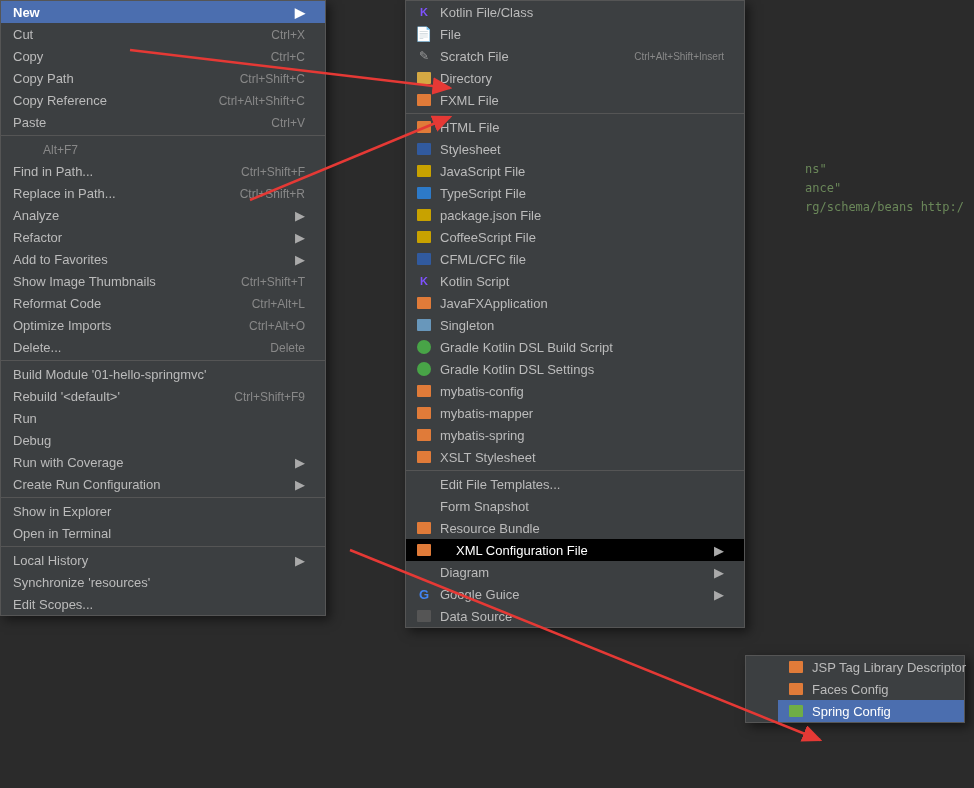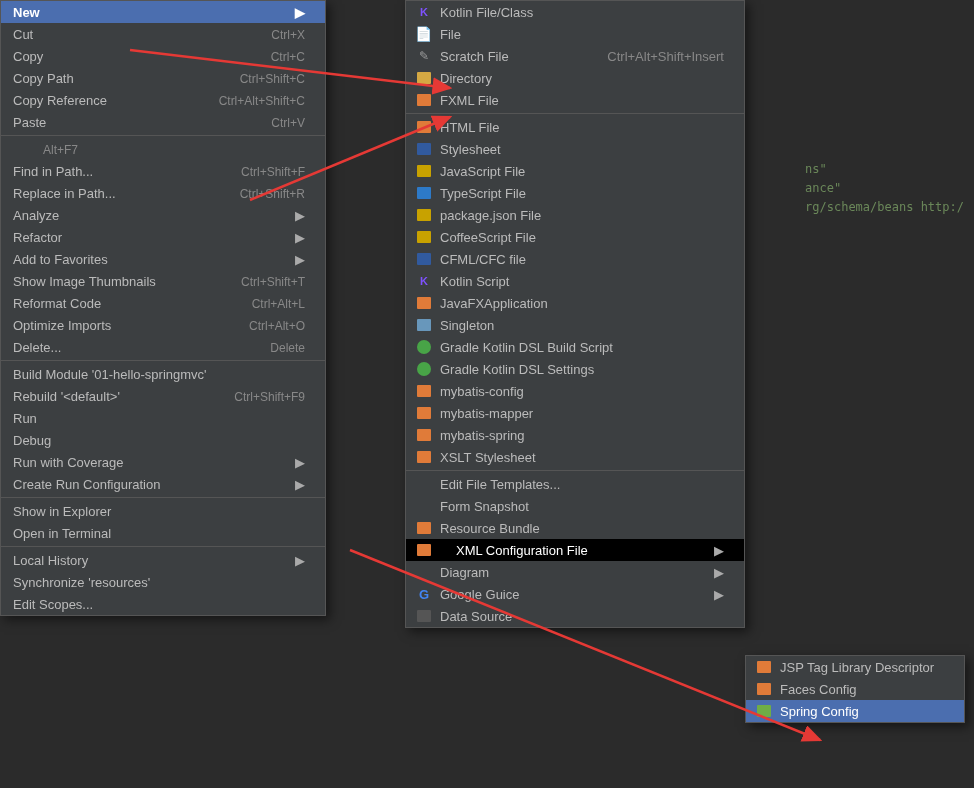--- a/index.html
+++ b/index.html
@@ -125,21 +125,21 @@
       align-items: center;
       justify-content: center;
       margin-right: 6px;
       flex-shrink: 0;
     }
     .submenu-item .item-label {
       flex: 1;
     }
     .submenu-item .shortcut {
       color: #888888;
-      font-size: 13px;
+      font-size: 10px;
       margin-left: 10px;
     }
     .submenu-item .arrow {
       margin-left: 8px;
       color: #aaaaaa;
     }
     .submenu-separator {
       height: 1px;
       background: #555555;
       margin: 2px 0;
@@ -156,20 +156,21 @@
       box-shadow: 4px 4px 10px rgba(0,0,0,0.5);
       z-index: 102;
     }
     .sub-submenu-item {
       display: flex;
       align-items: center;
       padding: 3px 24px 3px 8px;
       cursor: pointer;
       white-space: nowrap;
       min-height: 22px;
+      margin-left: 32px;
     }
     .sub-submenu-item.highlighted {
       background: #4b6eaf;
       color: #ffffff;
     }
     .sub-submenu-item .icon {
       width: 20px;
       height: 16px;
       display: inline-flex;
       align-items: center;

